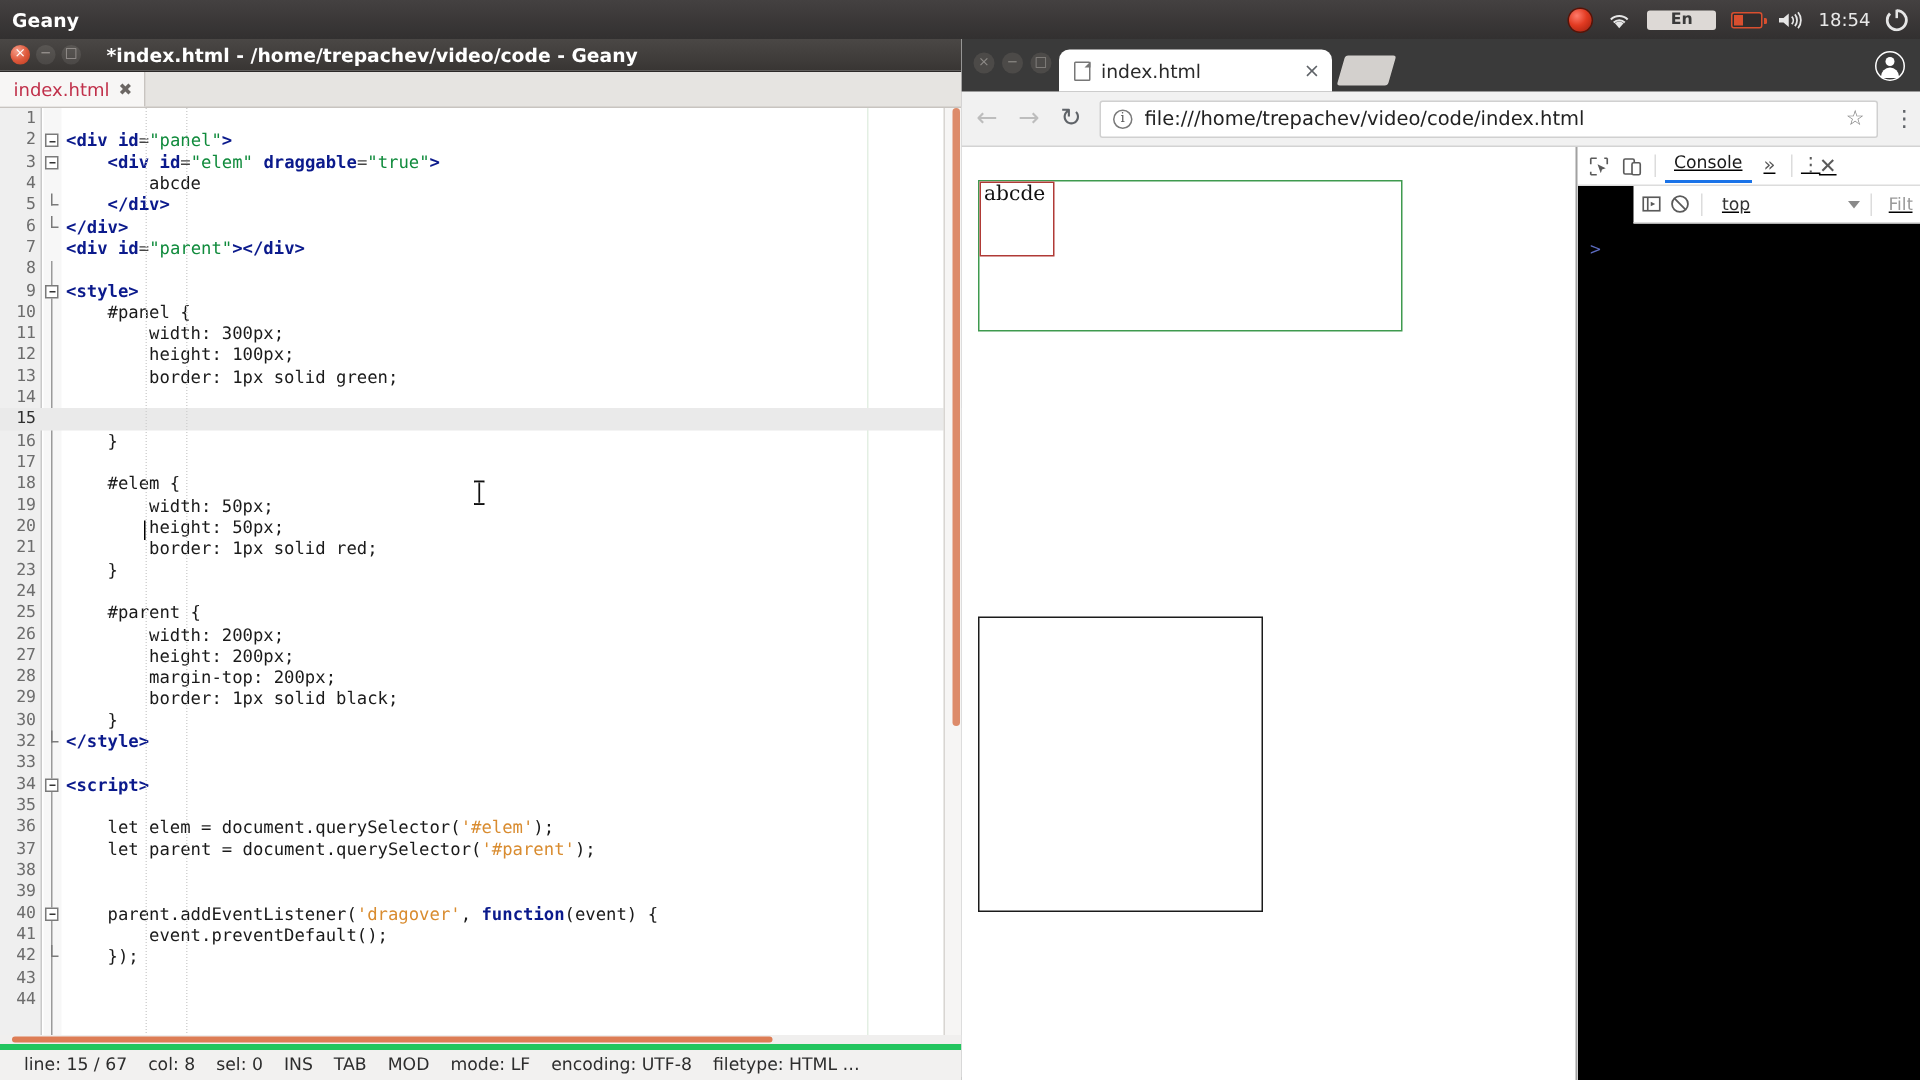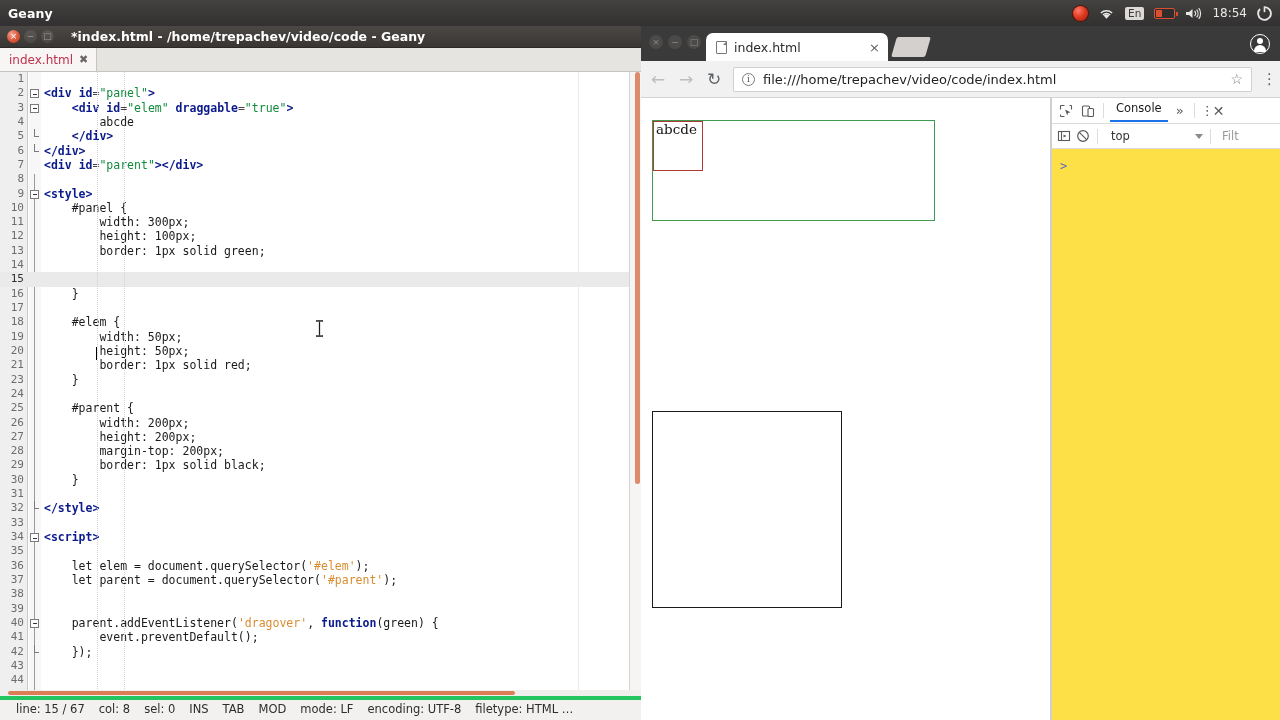--- a/index.html
+++ b/index.html
@@ -22,22 +22,22 @@
     margin-left: 8px; letter-spacing: .1px;
   }
   #tray { margin-left: auto; display: flex; align-items: center; gap: 10px; padding-right: 8px; }
   #tray .tray-item { display: flex; align-items: center; color: #e8e8e8; font-size: 12px; }
   .rec-dot {
     width: 15px; height: 15px; border-radius: 50%;
     background: radial-gradient(circle at 35% 30%, #ff7b6b 0%, #e23b22 45%, #9c1d0c 100%);
     box-shadow: 0 0 0 1px #5a1206;
   }
   .kbd-badge {
-    background: #ddd9d6; color: #3a3a3a; font-size: 10.5px; font-weight: normal;
-    padding: 0px 3px; border-radius: 2px; line-height: 13px;
+    background: #ddd9d6; color: #3a3a3a; font-size: 10.5px; font-weight: bold;
+    padding: 0px 16px; border-radius: 2px; line-height: 13px;
   }
   .battery {
     width: 21px; height: 11px; border: 1.6px solid #d94f2f; border-radius: 2px;
     position: relative; background: #2f2d2d;
   }
   .battery::after {
     content:""; position:absolute; right:-4px; top:3px; width:2.5px; height:4px;
     background:#d94f2f; border-radius:0 1px 1px 0;
   }
   .battery .fill { position:absolute; left:1px; top:1px; bottom:1px; width:6px; background:#d94f2f; }
@@ -234,39 +234,40 @@
     border: 1px solid #1b1b1b;
   }
   #viewport-divider {
     position: absolute; left: 409px; top: 72px; width: 1px; height: 622px;
     background: #cfcfcf;
   }
 
   
   #devtools {
     position: absolute; left: 410px; top: 72px; width: 229px; height: 622px;
-    background: #fde047; border-left: 1px solid #cfcfcf;
+    background: #000000; border-left: 1px solid #cfcfcf;
     font-family: "DejaVu Sans", "Liberation Sans", sans-serif;
+    text-decoration: underline;
   }
   #dt-toolbar {
     height: 26px; border-bottom: 1px solid #dcdcdc; display: flex;
     align-items: center; padding: 0 5px; gap: 4px; background: #fff;
   }
   #dt-toolbar .dt-ico { width: 18px; height: 18px; display:flex; align-items:center; justify-content:center; color:#5a5a5a; }
   .dt-sep { width:1px; height:15px; background:#dcdcdc; margin: 0 2px; }
   .dt-tab {
     font-size: 11.5px; color: #222; padding: 4px 6px 5px; line-height: 1;
   }
   .dt-tab.active { border-bottom: 2px solid #1a73e8; color: #1a1a1a; }
   .dt-more { font-size: 13px; color: #5a5a5a; padding: 0 4px; }
   .dt-kebab { font-size: 13px; color: #5a5a5a; line-height:.7; width: 8px; text-align:center;}
   .dt-close { font-size: 14px; color: #5a5a5a; line-height:1; }
   #dt-filterbar {
     height: 25px; border-bottom: 1px solid #dcdcdc; display: flex;
-    align-items: center; padding: 0 5px; gap: 5px; background: #fff;
+    align-items: center; padding: 0 5px; gap: 5px; background: #fff; margin-left: 37px;
   }
   #dt-context {
     font-size: 11.5px; color: #333; padding-left: 6px; flex: none; width: 85px;
   }
   .caret-down { width:0;height:0;border-left:4px solid transparent;border-right:4px solid transparent;border-top:5px solid #8a8a8a; }
   #dt-filter {
     font-size: 11.5px; color: #9a9a9a; margin-left: 4px; white-space: nowrap; overflow: hidden;
   }
   #dt-console { padding: 6px 8px; }
   #dt-console .prompt { color: #5c6bc0; font-size: 12px; font-family: "DejaVu Sans Mono", monospace; }
@@ -362,30 +363,29 @@
           <div class="crow"><span class="ln">20</span><span class="ctext"><span class="tok-plain">        height: 50px;</span></span></div>
           <div class="crow"><span class="ln">21</span><span class="ctext"><span class="tok-plain">        border: 1px solid red;</span></span></div>
           <div class="crow"><span class="ln">23</span><span class="ctext"><span class="tok-plain">    }</span></span></div>
           <div class="crow"><span class="ln">24</span><span class="ctext"></span></div>
           <div class="crow"><span class="ln">25</span><span class="ctext"><span class="tok-plain">    #parent {</span></span></div>
           <div class="crow"><span class="ln">26</span><span class="ctext"><span class="tok-plain">        width: 200px;</span></span></div>
           <div class="crow"><span class="ln">27</span><span class="ctext"><span class="tok-plain">        height: 200px;</span></span></div>
           <div class="crow"><span class="ln">28</span><span class="ctext"><span class="tok-plain">        margin-top: 200px;</span></span></div>
           <div class="crow"><span class="ln">29</span><span class="ctext"><span class="tok-plain">        border: 1px solid black;</span></span></div>
           <div class="crow"><span class="ln">30</span><span class="ctext"><span class="tok-plain">    }</span></span></div>
-          <div class="crow"><span class="ln">31</span><span class="ctext"></span></div>
           <div class="crow"><span class="ln">32</span><span class="fold-end"></span><span class="ctext"><span class="tok-tag">&lt;/style&gt;</span></span></div>
           <div class="crow"><span class="ln">33</span><span class="ctext"></span></div>
           <div class="crow"><span class="ln">34</span><span class="fold-box"></span><span class="ctext"><span class="tok-tag">&lt;script&gt;</span></span></div>
           <div class="crow"><span class="ln">35</span><span class="ctext"></span></div>
           <div class="crow"><span class="ln">36</span><span class="ctext"><span class="tok-plain">    let elem = document.querySelector(</span><span class="tok-str">'#elem'</span><span class="tok-plain">);</span></span></div>
           <div class="crow"><span class="ln">37</span><span class="ctext"><span class="tok-plain">    let parent = document.querySelector(</span><span class="tok-str">'#parent'</span><span class="tok-plain">);</span></span></div>
           <div class="crow"><span class="ln">38</span><span class="ctext"></span></div>
           <div class="crow"><span class="ln">39</span><span class="ctext"></span></div>
-          <div class="crow"><span class="ln">40</span><span class="fold-box"></span><span class="ctext"><span class="tok-plain">    parent.addEventListener(</span><span class="tok-str">'dragover'</span><span class="tok-plain">, </span><span class="tok-kw">function</span><span class="tok-plain">(green) {</span></span></div>
+          <div class="crow"><span class="ln">40</span><span class="fold-box"></span><span class="ctext"><span class="tok-plain">    parent.addEventListener(</span><span class="tok-str">'dragover'</span><span class="tok-plain">, </span><span class="tok-kw">function</span><span class="tok-plain">(event) {</span></span></div>
           <div class="crow"><span class="ln">41</span><span class="ctext"><span class="tok-plain">        event.preventDefault();</span></span></div>
           <div class="crow"><span class="ln">42</span><span class="fold-end"></span><span class="ctext"><span class="tok-plain">    });</span></span></div>
           <div class="crow"><span class="ln">43</span><span class="ctext"></span></div>
           <div class="crow"><span class="ln">44</span><span class="ctext"></span></div>
           <div class="indent-guide" style="left: 97px;"></div>
           <div class="indent-guide" style="left: 124px;"></div>
         </div>
 
       <div id="caret"></div>
 

